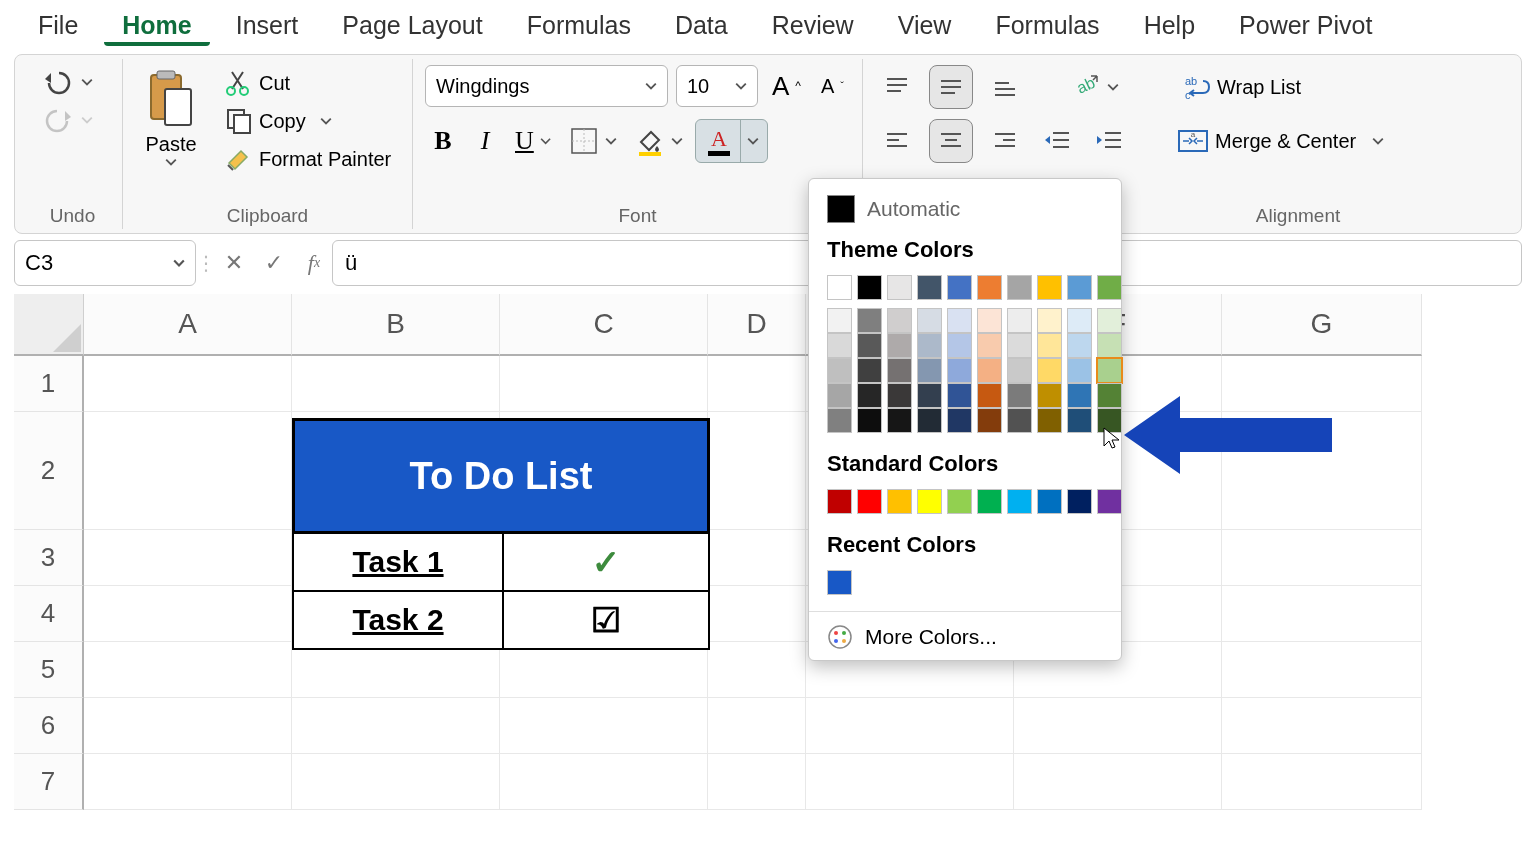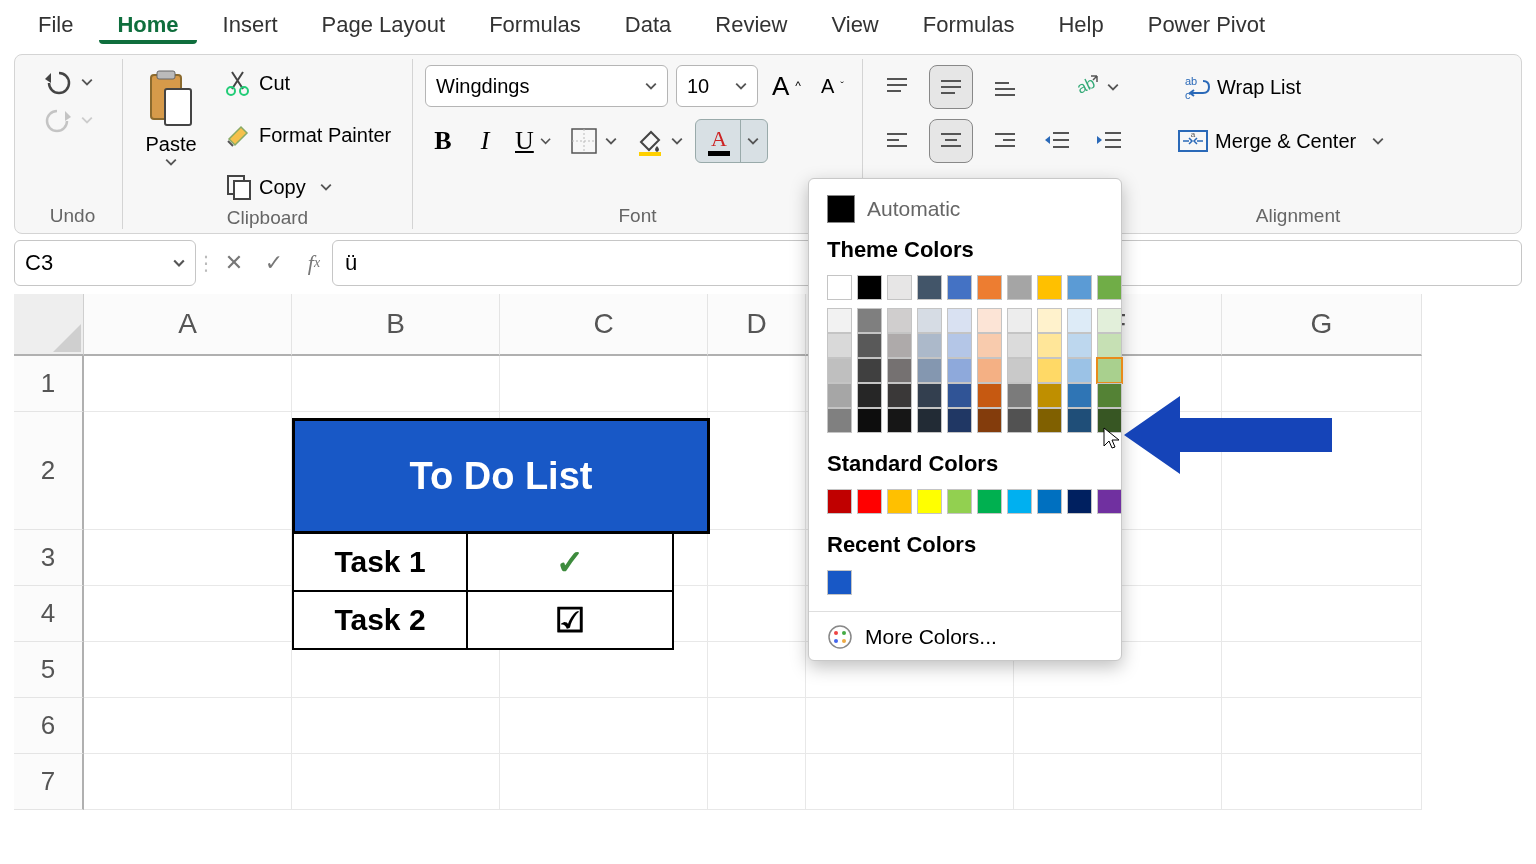--- a/index.html
+++ b/index.html
@@ -15,21 +15,21 @@
 .menubar {
   display: flex;
   align-items: center;
   height: 50px;
   padding: 0 20px;
   background: #fff;
   gap: 8px;
 }
 .menu-item {
   padding: 6px 18px;
-  font-size: 22px;
+  font-size: 25px;
   color: #333;
   cursor: pointer;
   border-radius: 4px;
 }
 .menu-item.active {
   color: #0f6e3d;
   font-weight: 600;
   border-bottom: 4px solid #0f6e3d;
   padding-bottom: 2px;
 }
@@ -181,21 +181,21 @@
   width:418px; height:116px; background:#1858c6;
   border:3px solid #000; display:flex; align-items:center; justify-content:center;
   color:#fff; font-size:38px; font-weight:bold;
 }
 .todo-row { display:flex; }
 .todo-cell {
   border:2px solid #000; border-top:none;
   height:58px; display:flex; align-items:center; justify-content:center;
   font-size:30px; font-weight:bold; background:#fff;
 }
-.todo-cell.task { width:174px; border-right:none; }
+.todo-cell.task { width:210px; border-right:none;text-decoration:underline; }
 .todo-cell.check { width:208px; }
 
 
 .color-picker {
   position:absolute; left:808px; top:178px;
   width:314px; background:#fff; border:1px solid #c8c8c8;
   border-radius:6px; box-shadow:0 6px 18px rgba(0,0,0,0.25);
   padding:10px 0 4px 0; z-index:100;
 }
 .cp-row { padding:6px 18px; display:flex; align-items:center; gap:12px; }
@@ -265,45 +265,45 @@
         <svg width="52" height="64" viewBox="0 0 52 64">
           <rect x="6" y="6" width="30" height="44" rx="3" fill="#d69a4a" stroke="#8b6a2e" stroke-width="2"></rect>
           <rect x="12" y="2" width="18" height="8" rx="2" fill="#bbb" stroke="#666"></rect>
           <rect x="20" y="20" width="26" height="36" rx="2" fill="#fff" stroke="#444" stroke-width="2"></rect>
         </svg>
         <span>Paste</span>
         <svg class="chev" viewBox="0 0 10 10">
             <path d="M1 3 L5 7 L9 3" fill="none" stroke="#555" stroke-width="1.5"></path>
           </svg>
       </div>
-      <div class="btn-stack" style="gap:16px">
+      <div class="btn-stack" style="gap:2px">
         <div class="icon-btn">
           <svg width="28" height="28" viewBox="0 0 28 28">
               <path d="M7 3 L18 20 M18 3 L7 20" stroke="#444" stroke-width="2"></path>
               <circle cx="6" cy="22" r="4" fill="none" stroke="#2c7" stroke-width="2"></circle>
               <circle cx="19" cy="22" r="4" fill="none" stroke="#2c7" stroke-width="2"></circle>
             </svg>
           <span>Cut</span>
         </div>
         <div class="icon-btn">
           <svg width="28" height="28" viewBox="0 0 28 28">
+              <rect x="3" y="3" width="16" height="18" fill="none" stroke="#444" stroke-width="2"></rect>
+              <rect x="9" y="8" width="16" height="18" fill="#fff" stroke="#444" stroke-width="2"></rect>
+            </svg>
+          <span>Copy</span>
+          <svg class="chev" viewBox="0 0 10 10" style="margin-left:8px">
+              <path d="M1 3 L5 7 L9 3" fill="none" stroke="#555" stroke-width="1.5"></path>
+            </svg>
+        </div>
+        <div class="icon-btn">
+          <svg width="28" height="28" viewBox="0 0 28 28">
               <path d="M4 18 L16 6 L22 12 L10 24 Z" fill="#f5c14c" stroke="#8a6" stroke-width="1.5"></path>
               <path d="M3 20 L8 25" stroke="#555" stroke-width="2"></path>
             </svg>
           <span>Format Painter</span>
-        </div>
-        <div class="icon-btn">
-          <svg width="28" height="28" viewBox="0 0 28 28">
-              <rect x="3" y="3" width="16" height="18" fill="none" stroke="#444" stroke-width="2"></rect>
-              <rect x="9" y="8" width="16" height="18" fill="#fff" stroke="#444" stroke-width="2"></rect>
-            </svg>
-          <span>Copy</span>
-          <svg class="chev" viewBox="0 0 10 10" style="margin-left:8px">
-              <path d="M1 3 L5 7 L9 3" fill="none" stroke="#555" stroke-width="1.5"></path>
-            </svg>
         </div>
       </div>
     </div>
     <div class="group-label">Clipboard</div>
   </div>
 
   <div class="ribbon-group" style="width:450px">
     <div class="group-body" style="flex-direction:column; gap:12px; width:100%">
       <div style="display:flex; gap:8px; align-items:center; width:100%">
         <div class="select-like" style="flex:1">

